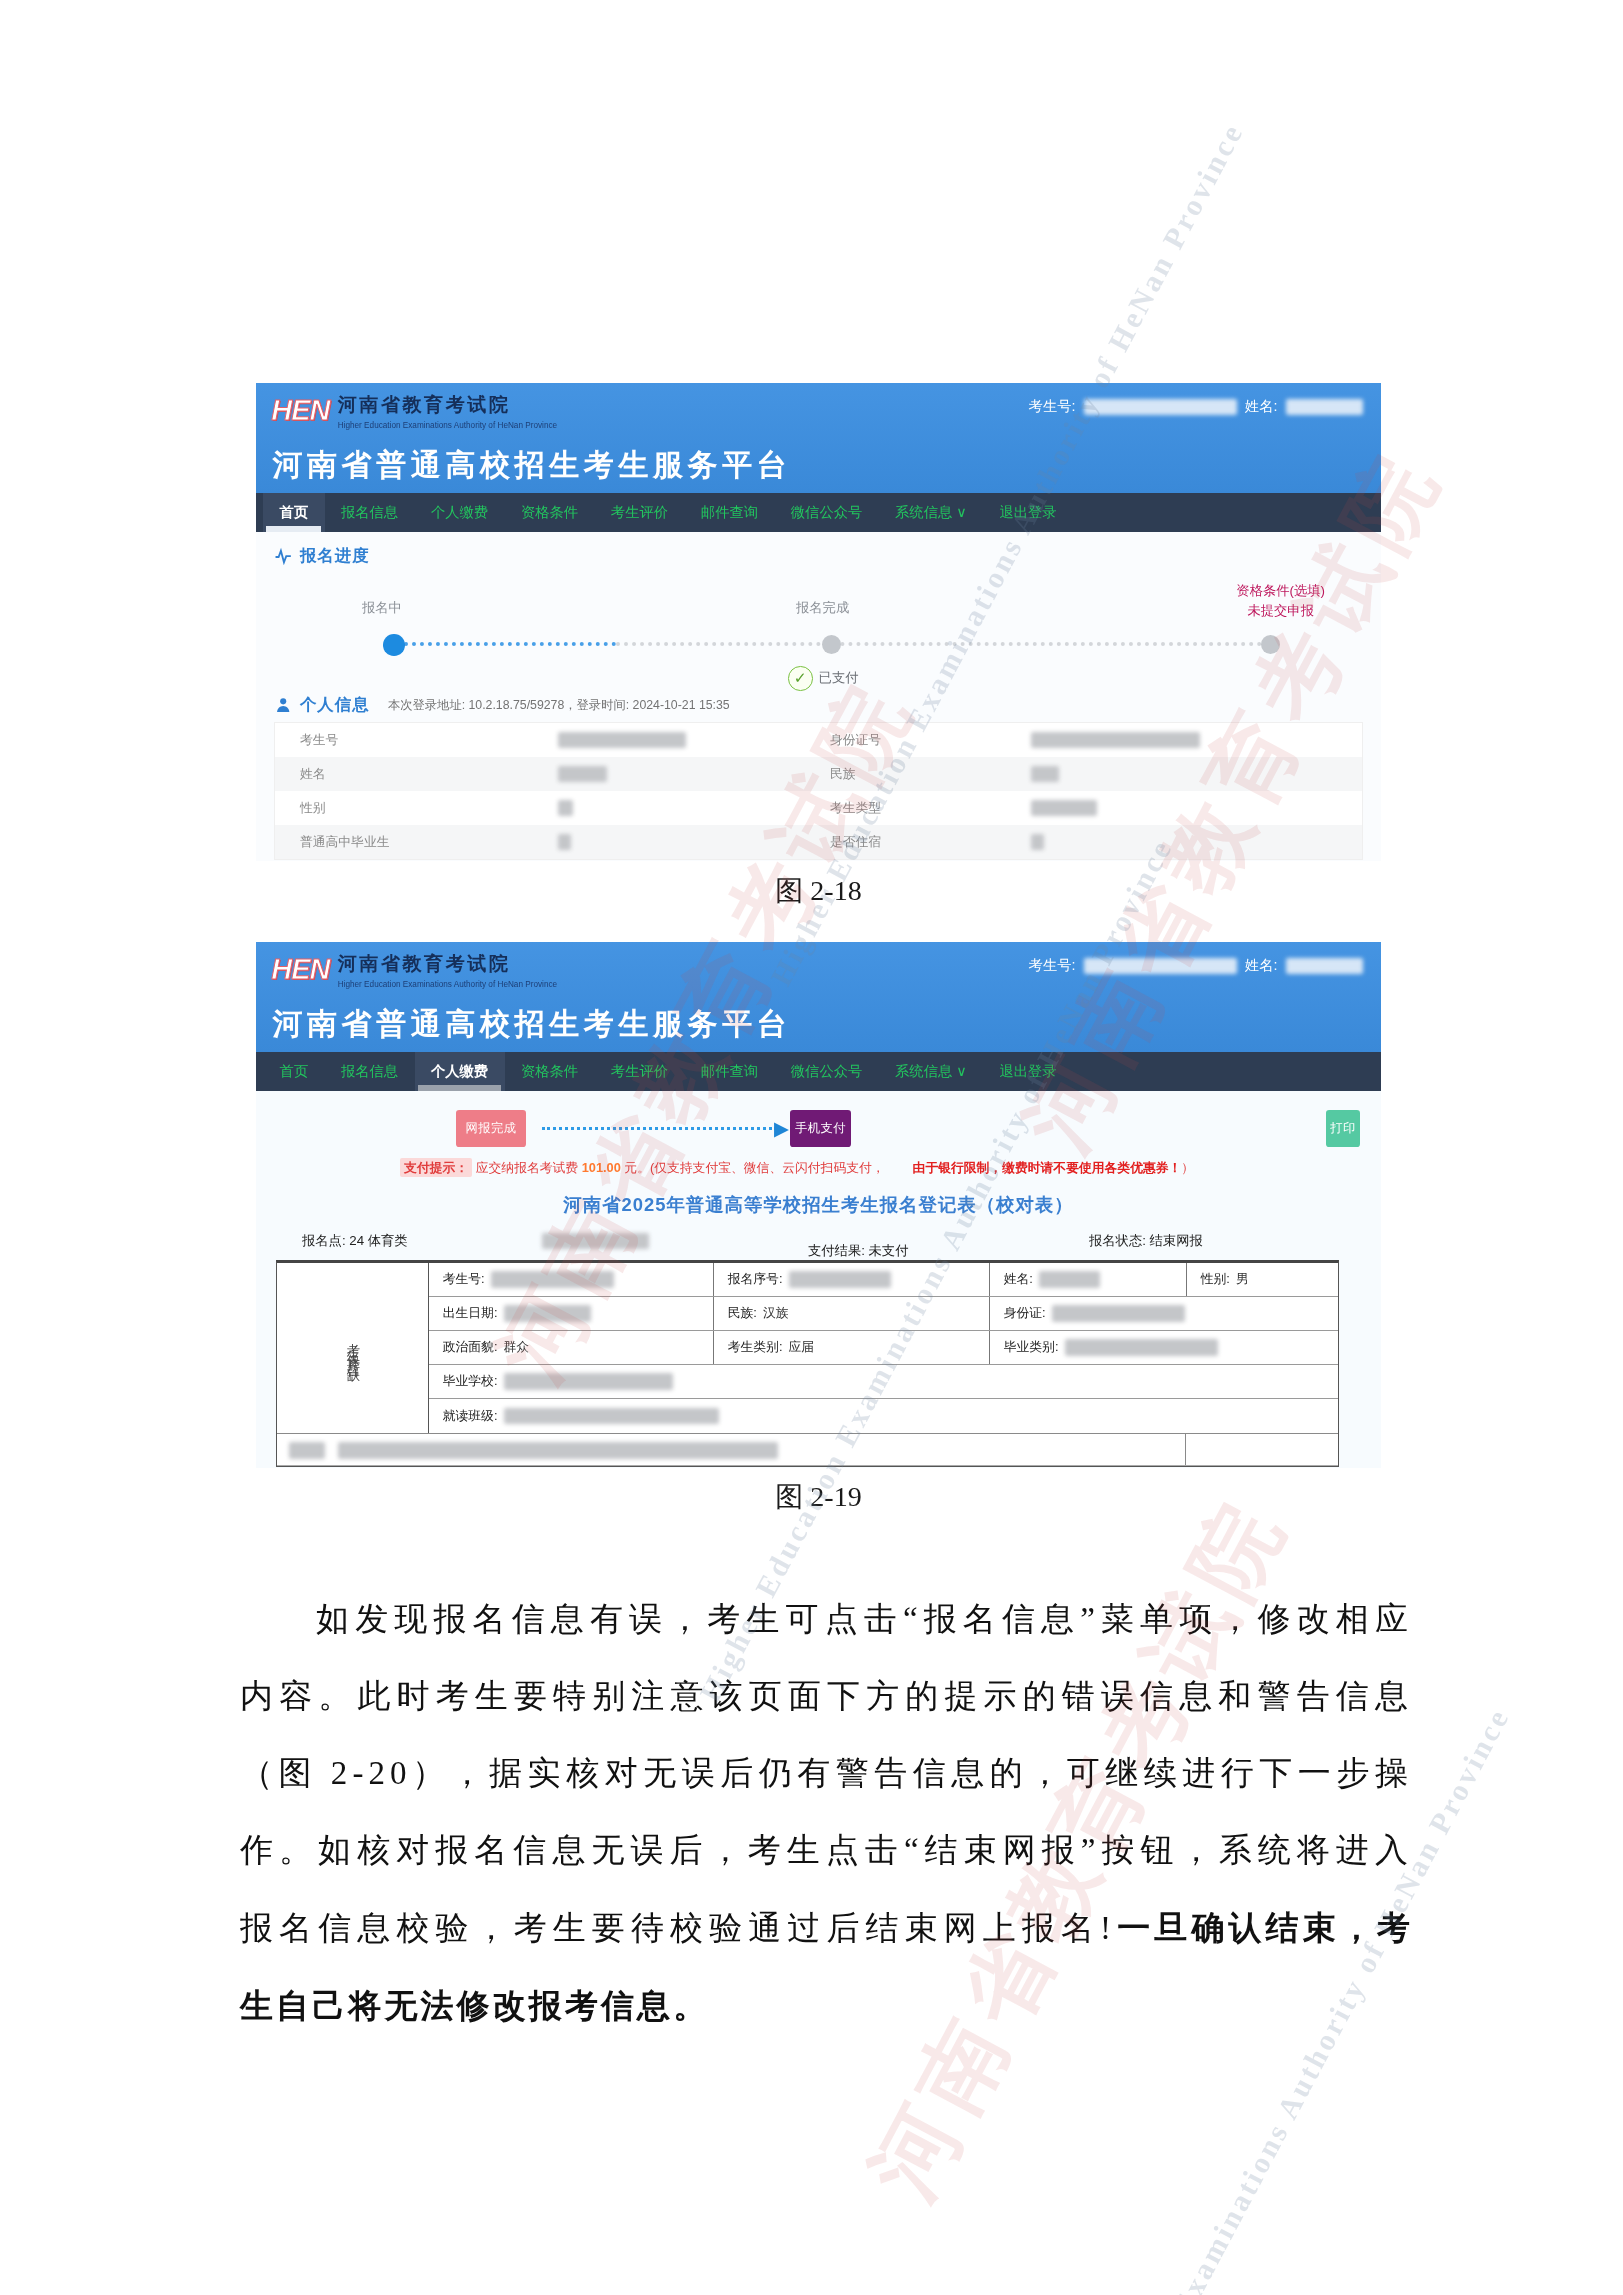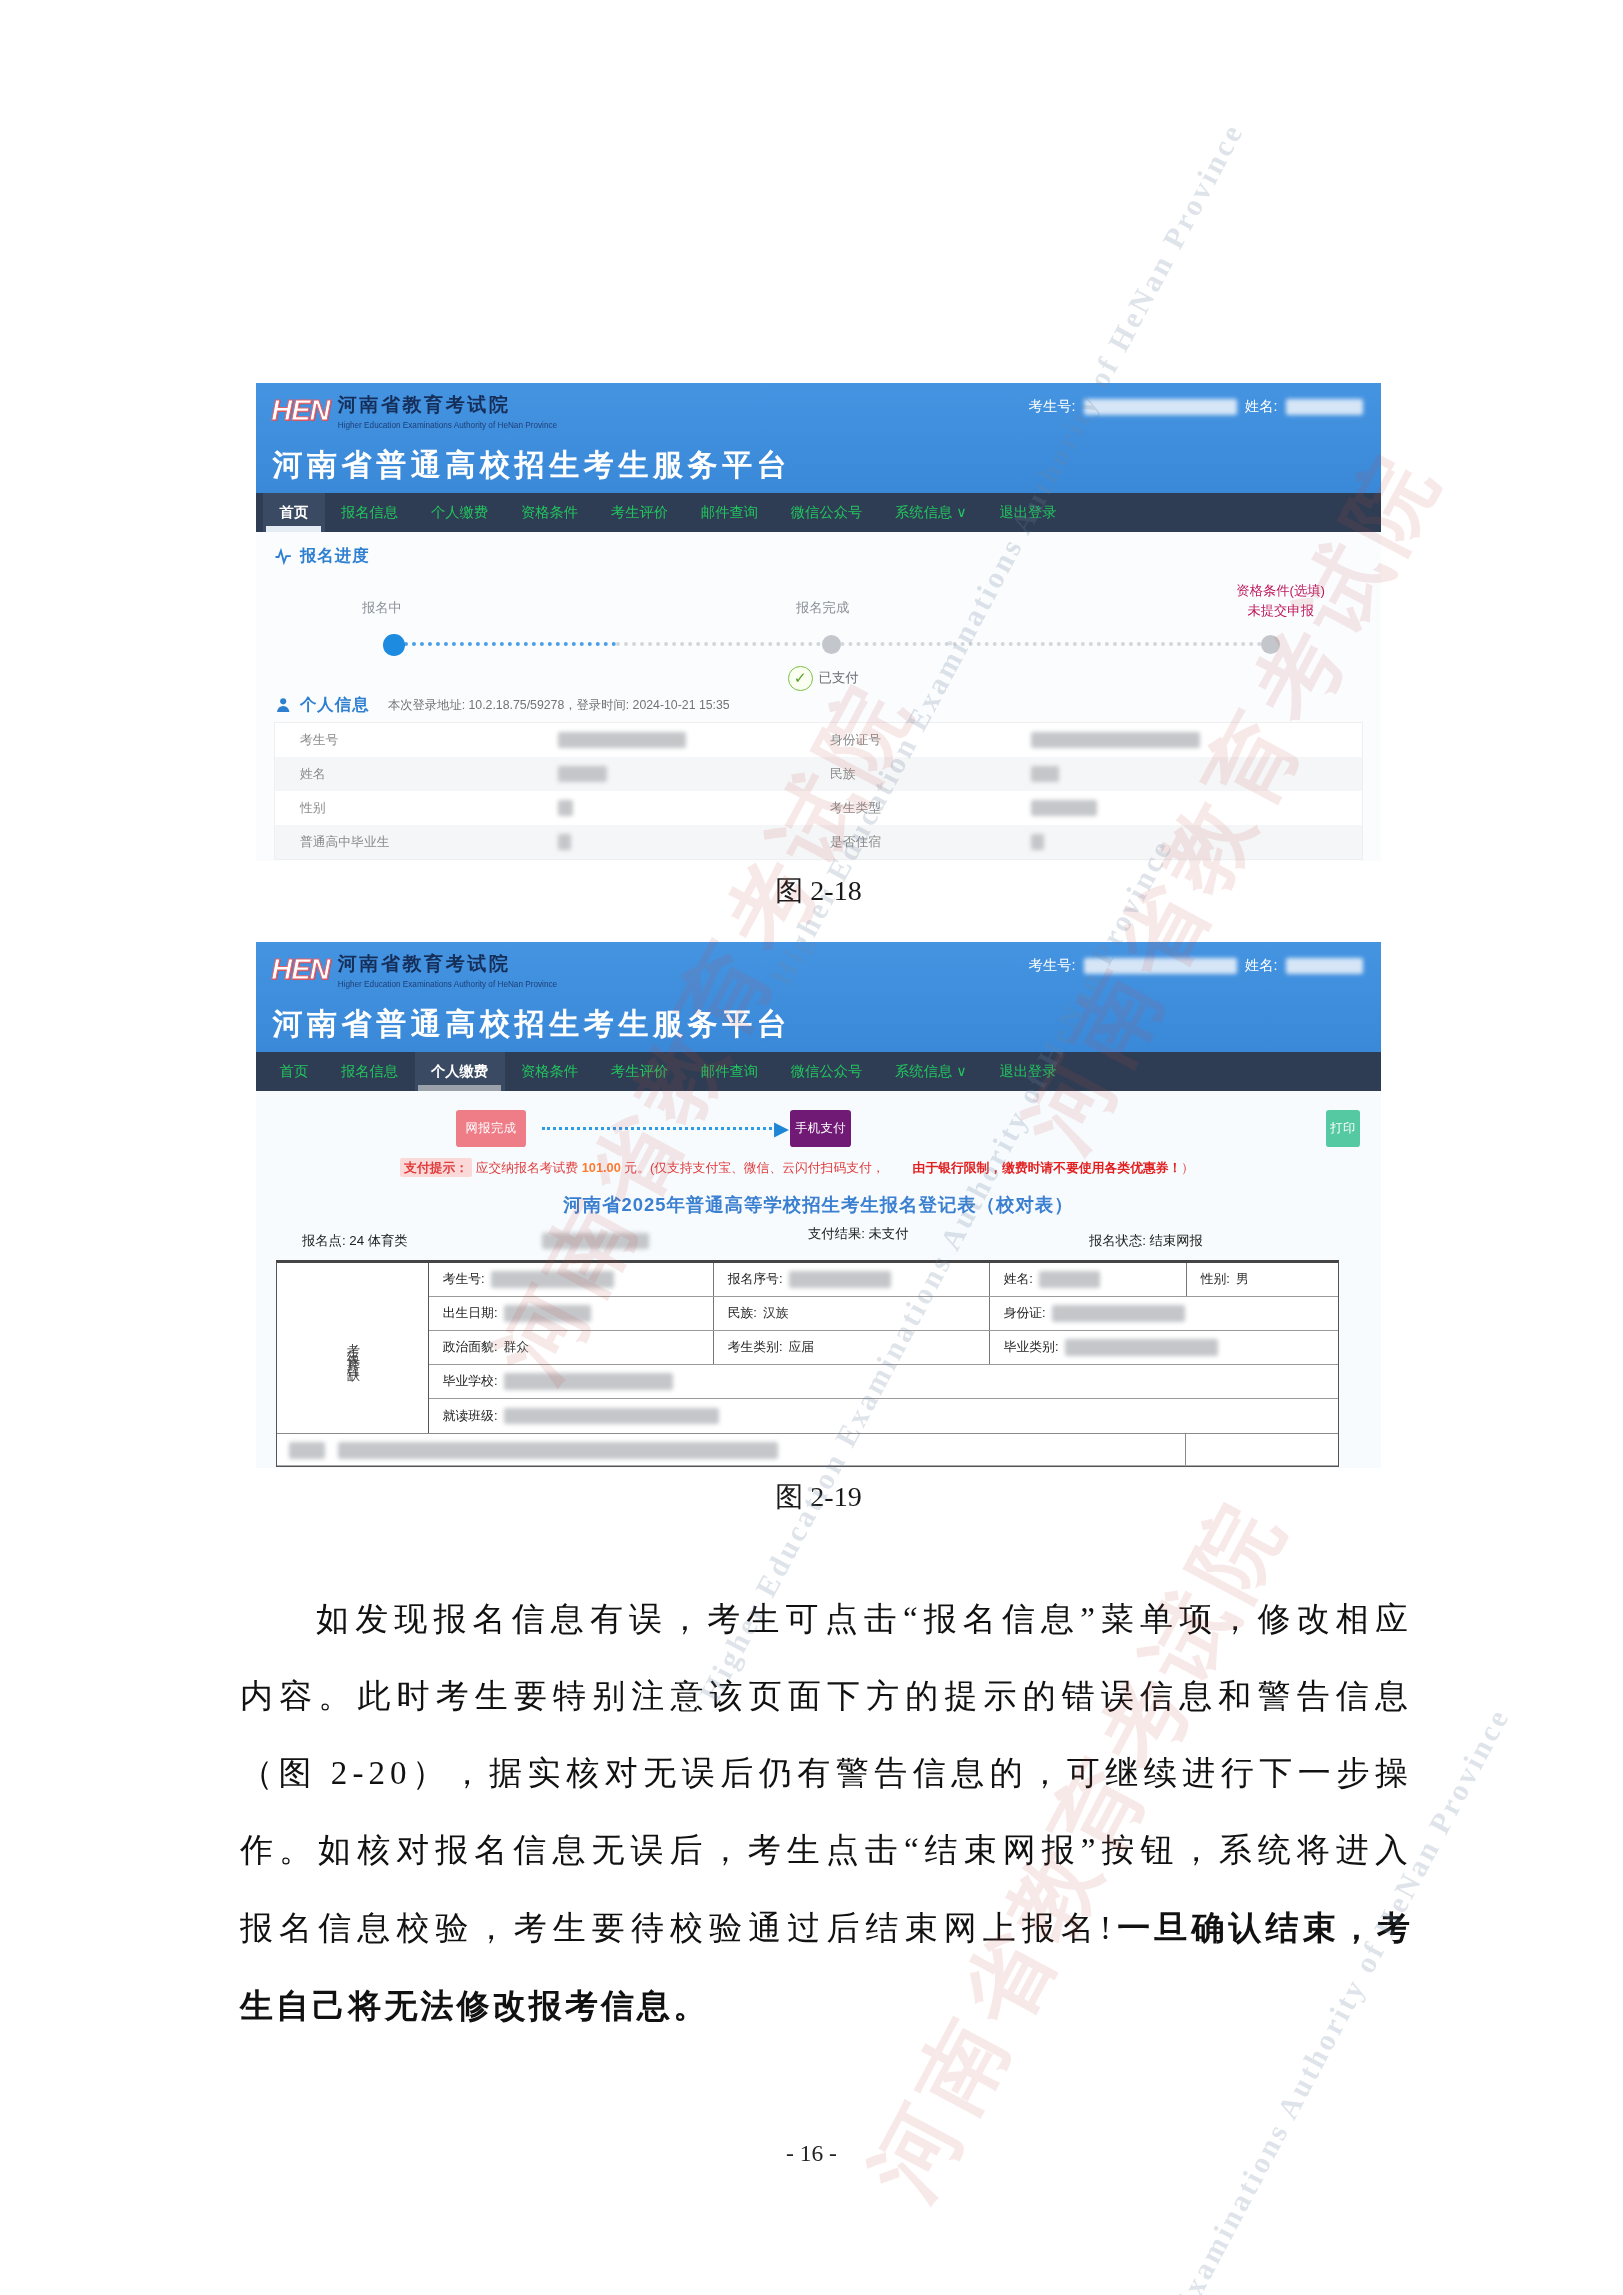--- a/index.html
+++ b/index.html
@@ -229,21 +229,21 @@
       <div class="arrow-head" style="left:518px;top:28px;">▶</div>
       <div class="btn btn-blue" style="left:534px;top:19.4px;width:61px;height:37px;">手机支付</div>
       <div class="btn btn-green" style="left:1070px;top:19.4px;width:34px;height:37px;">打印</div>
       <div class="pay-notice" style="left:144px;top:69px;">
         <span class="nlabel">支付提示：</span>
         <span>应交纳报名考试费 </span><span class="namount">101.00</span><span> 元。(仅支持支付宝、微信、云闪付扫码支付，</span><span class="nbold">由于银行限制，缴费时请不要使用各类优惠券！</span><span>）</span>
       </div>
       <div class="form-title" style="top:101px;">河南省2025年普通高等学校招生考生报名登记表（校对表）</div>
       <div class="info-line" style="left:46px;top:141px;">报名点: 24 体育类</div>
       <span class="chip" style="position:absolute;left:286px;top:142px;width:107px;"></span>
-      <div class="info-line" style="left:552px;top:134px;">支付结果: 未支付</div>
+      <div class="info-line" style="left:552px;top:151px;">支付结果: 未支付</div>
       <div class="info-line" style="left:833px;top:141px;">报名状态: 结束网报</div>
 
       <div class="regform">
         <div class="form-main">
           <div class="photo-cell">
             <span class="photo-text">考生像片暂缺</span>
           </div>
           <div class="rows-area">
             <div class="frow">
               <div class="fc" style="width:284px;">
@@ -311,21 +311,20 @@
           <div class="tail-divider"></div>
         </div>
       </div>
     </div>
   </div>
 
   <div class="fig-caption" style="top:1478px;">图 2-19</div>
 
   <p class="para" style="top:1548px;"><span>如发现报名信息有误，考生可点击“报名信息”菜单项，修改相应内容。此时考生要特别注意该页面下方的提示的错误信息和警告信息（图 2-20），据实核对无误后仍有警告信息的，可继续进行下一步操作。如核对报名信息无误后，考生点击“结束网报”按钮，系统将进入报名信息校验，考生要待校验通过后结束网上报名!</span><b>一旦确认结束，考生自己将无法修改报考信息。</b></p>
 
-  <div class="page-number">- 16 -</div>
 
   <div class="wm wm-red" style="left:317px;top:971px;">河南省教育考试院</div>
   <div class="wm wm-red" style="left:690px;top:1789px;">河南省教育考试院</div>
   <div class="wm wm-red" style="left:844px;top:741px;">河南省教育考试院</div>
   <div class="wm wm-en" style="left:450px;top:1253px;">Higher Education Examinations Authority of HeNan Province</div>
   <div class="wm wm-en" style="left:521px;top:537px;">Higher Education Examinations Authority of HeNan Province</div>
   <div class="wm wm-en" style="left:787px;top:2122px;">Higher Education Examinations Authority of HeNan Province</div>
 
 </div>
 

